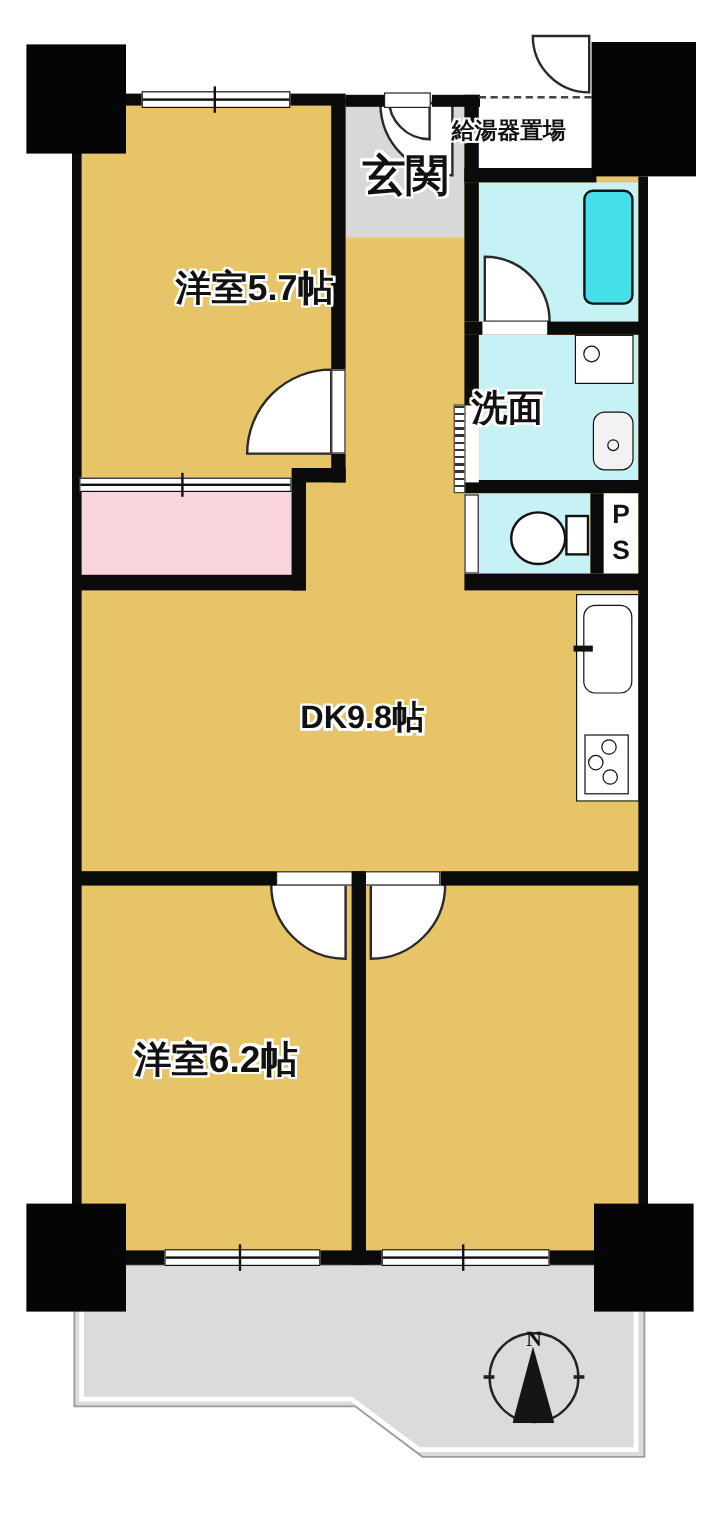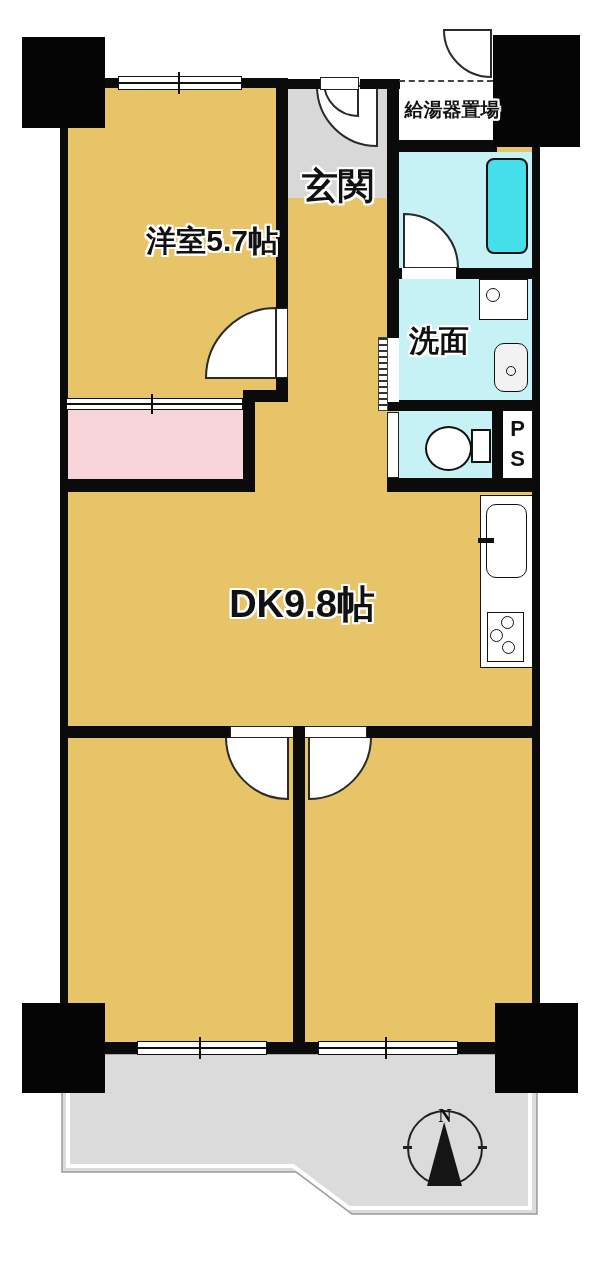--- a/index.html
+++ b/index.html
@@ -108,24 +108,25 @@
   <div class="opening" style="left:230px;top:726px;width:137px;height:12px;"></div>
   <div class="window" style="left:137px;top:1041px;width:130px;height:14px;"></div>
   <div class="window" style="left:318px;top:1041px;width:140px;height:14px;"></div>
 
   <div class="pillar" style="left:22px;top:37px;width:83px;height:91px;"></div>
   <div class="pillar" style="left:493px;top:35px;width:87px;height:112px;"></div>
   <div class="pillar" style="left:22px;top:1003px;width:83px;height:90px;"></div>
   <div class="pillar" style="left:495px;top:1003px;width:83px;height:90px;"></div>
 
   <div class="lbl" style="left:62px;top:224px;width:216px;font-size:30px;text-align:right;">洋室5.7帖</div>
-  <div class="lbl" style="left:290px;top:126px;width:96px;font-size:36px;margin-top:40px;">玄関</div>
-  <div class="lbl" style="left:400px;top:100px;width:104px;font-size:19px;">給湯器置場</div>
-  <div class="lbl" style="left:398px;top:324px;width:82px;font-size:30px;">洗面</div>
-  <div class="lbl" style="left:180px;top:584px;width:244px;font-size:38px;">DK9.8帖</div>
+  <div class="lbl" style="left:290px;top:126px;width:96px;font-size:36px;">玄関</div>
+  <div class="lbl" style="left:372px;top:100px;width:104px;font-size:19px;">給湯器置場</div>
+  <div class="lbl" style="left:382px;top:324px;width:82px;font-size:30px;">洗面</div>
+  <div class="lbl" style="left:180px;top:584px;width:244px;font-size:27px;">DK9.8帖</div>
+  <div class="lbl" style="left:66px;top:866px;width:228px;font-size:31px;">洋室6.2帖</div>
   <div class="lbl" style="left:503px;top:414px;width:29px;font-size:22px;line-height:30px;">
     <div>P</div>
     <div>S</div>
   </div>
 
   <div class="abs" style="left:407px;top:1110px;width:76px;height:76px;border:2px solid #222;border-radius:50%;z-index:8;box-sizing:border-box;"></div>
   <div class="abs" style="left:427px;top:1122px;width:35px;height:64px;background:#151515;z-index:8;clip-path:polygon(49% 0,100% 100%,0 100%);"></div>
   <div class="abs" style="left:417px;top:1106px;width:56px;z-index:9;text-align:center;font-family:'Liberation Serif',serif;font-weight:bold;font-size:18px;color:#111;">N</div>
   <div class="abs" style="left:403px;top:1146px;width:9px;height:3px;background:#222;z-index:8;"></div>
   <div class="abs" style="left:478px;top:1146px;width:9px;height:3px;background:#222;z-index:8;"></div>

